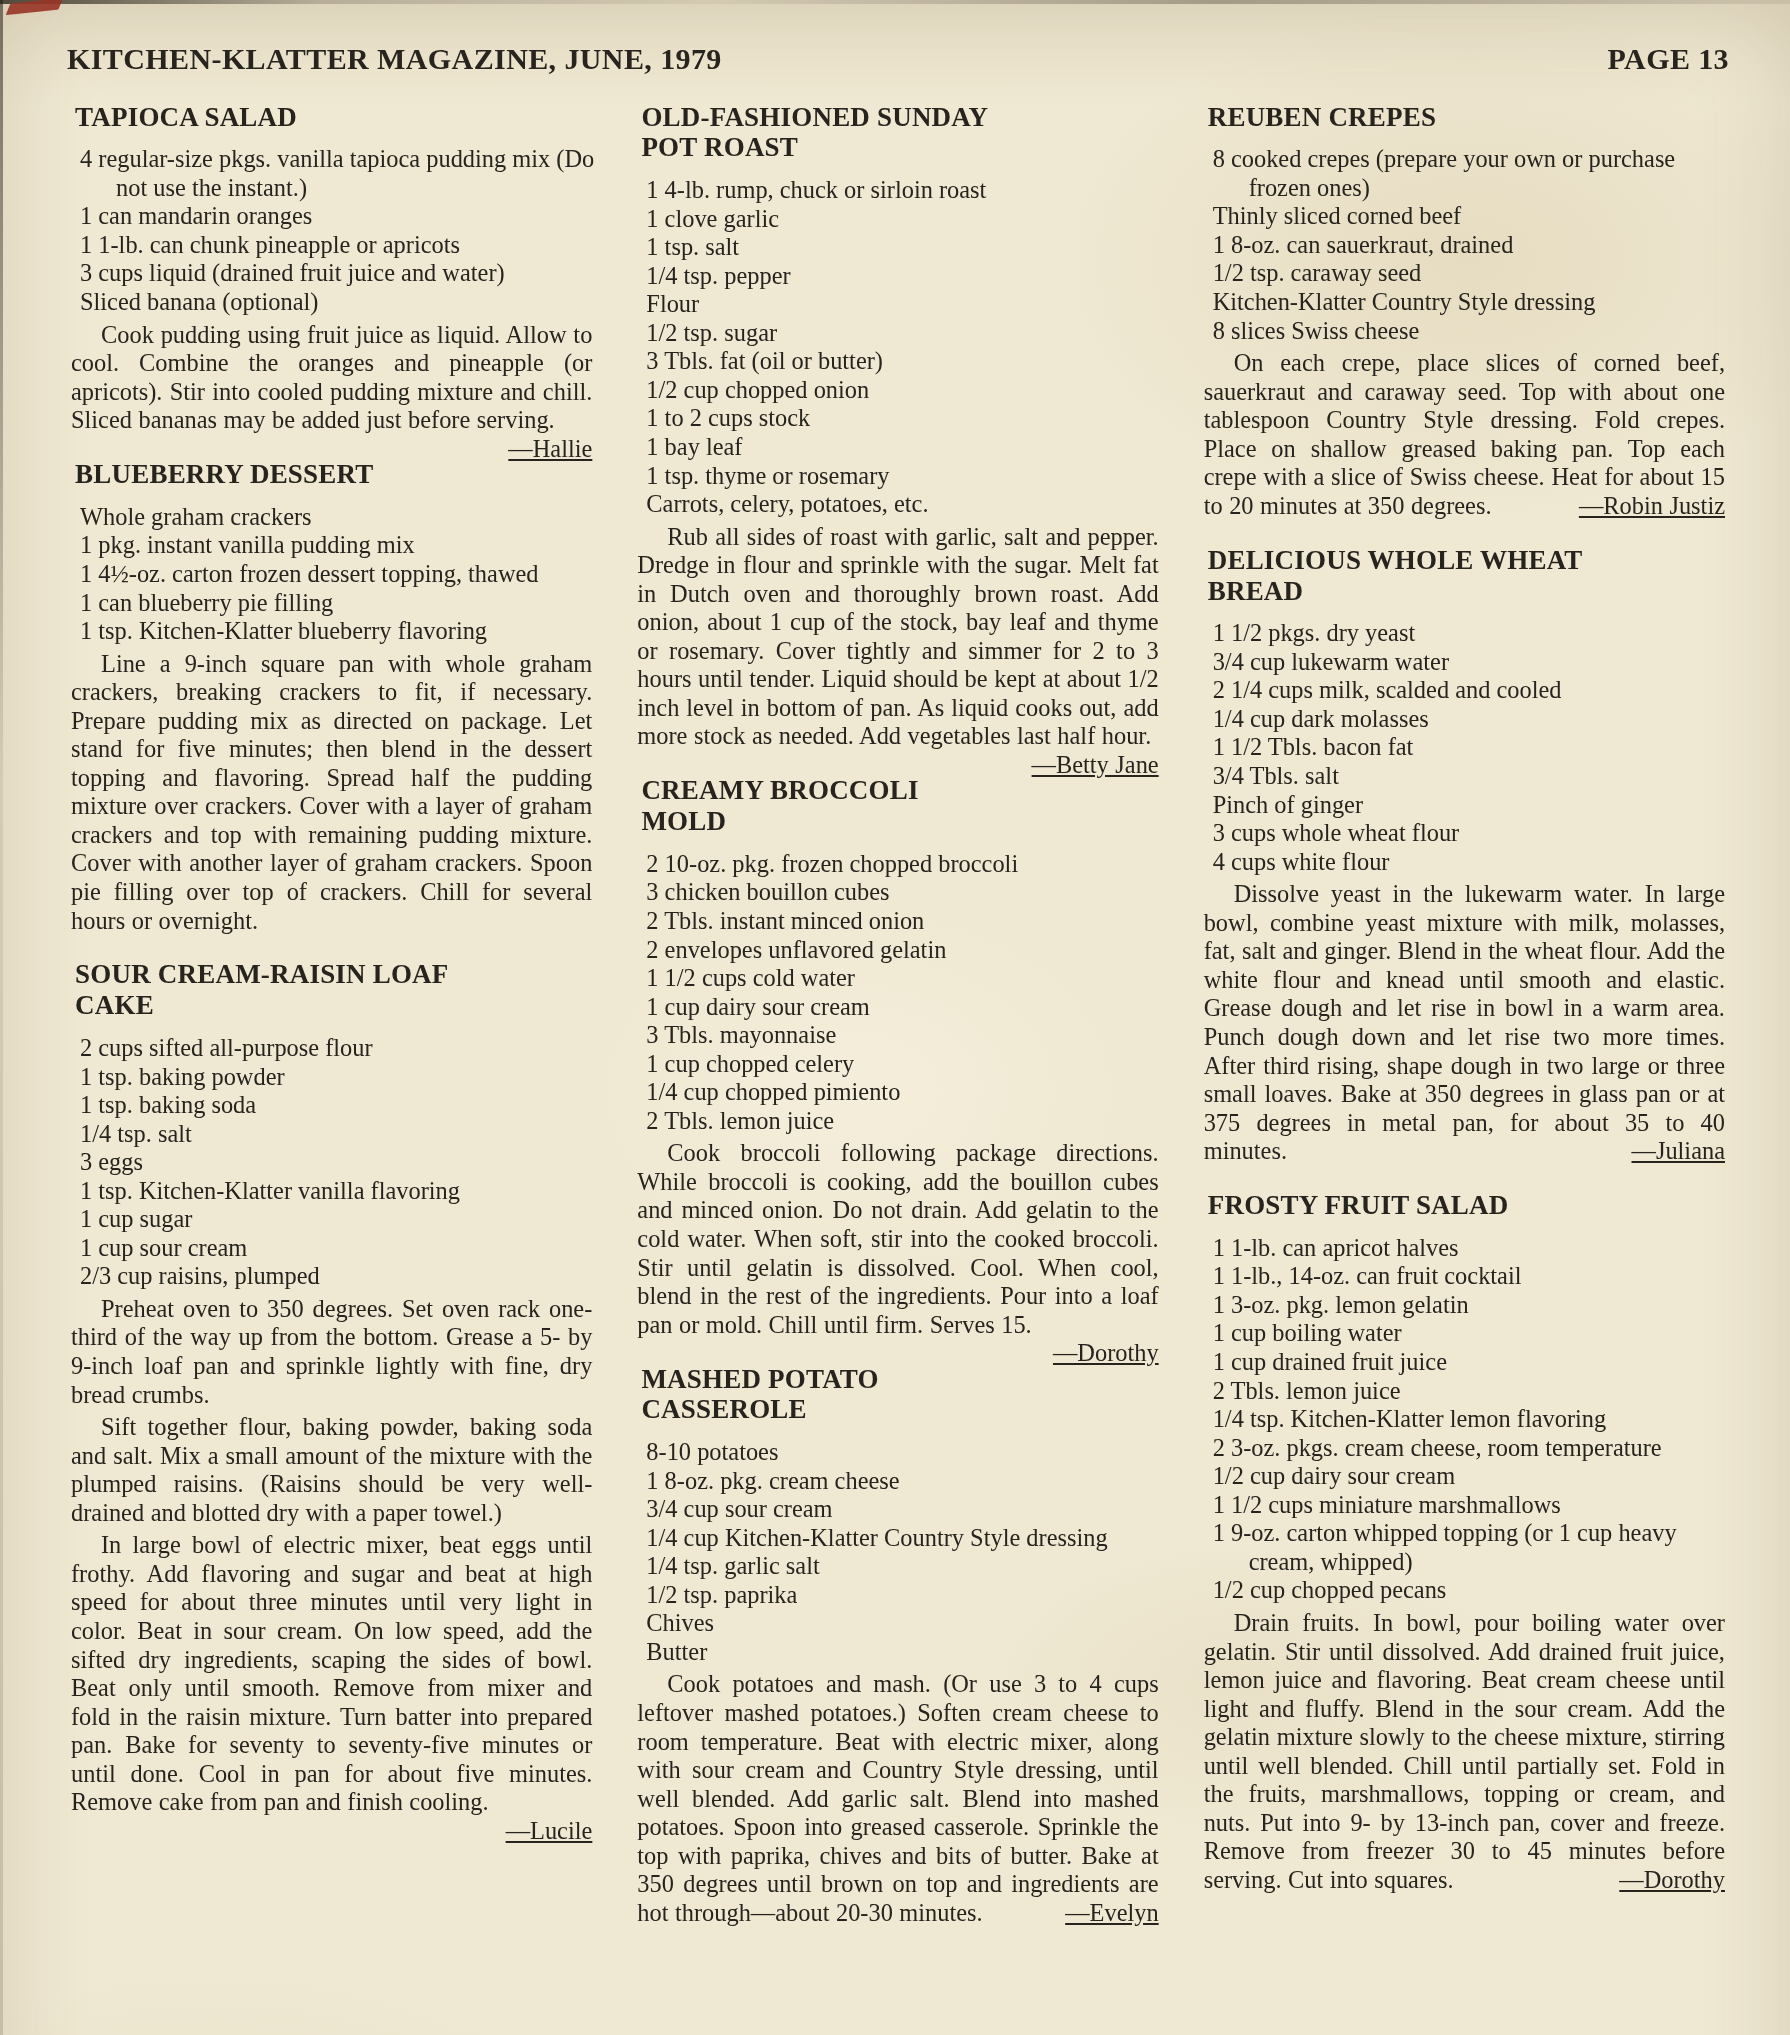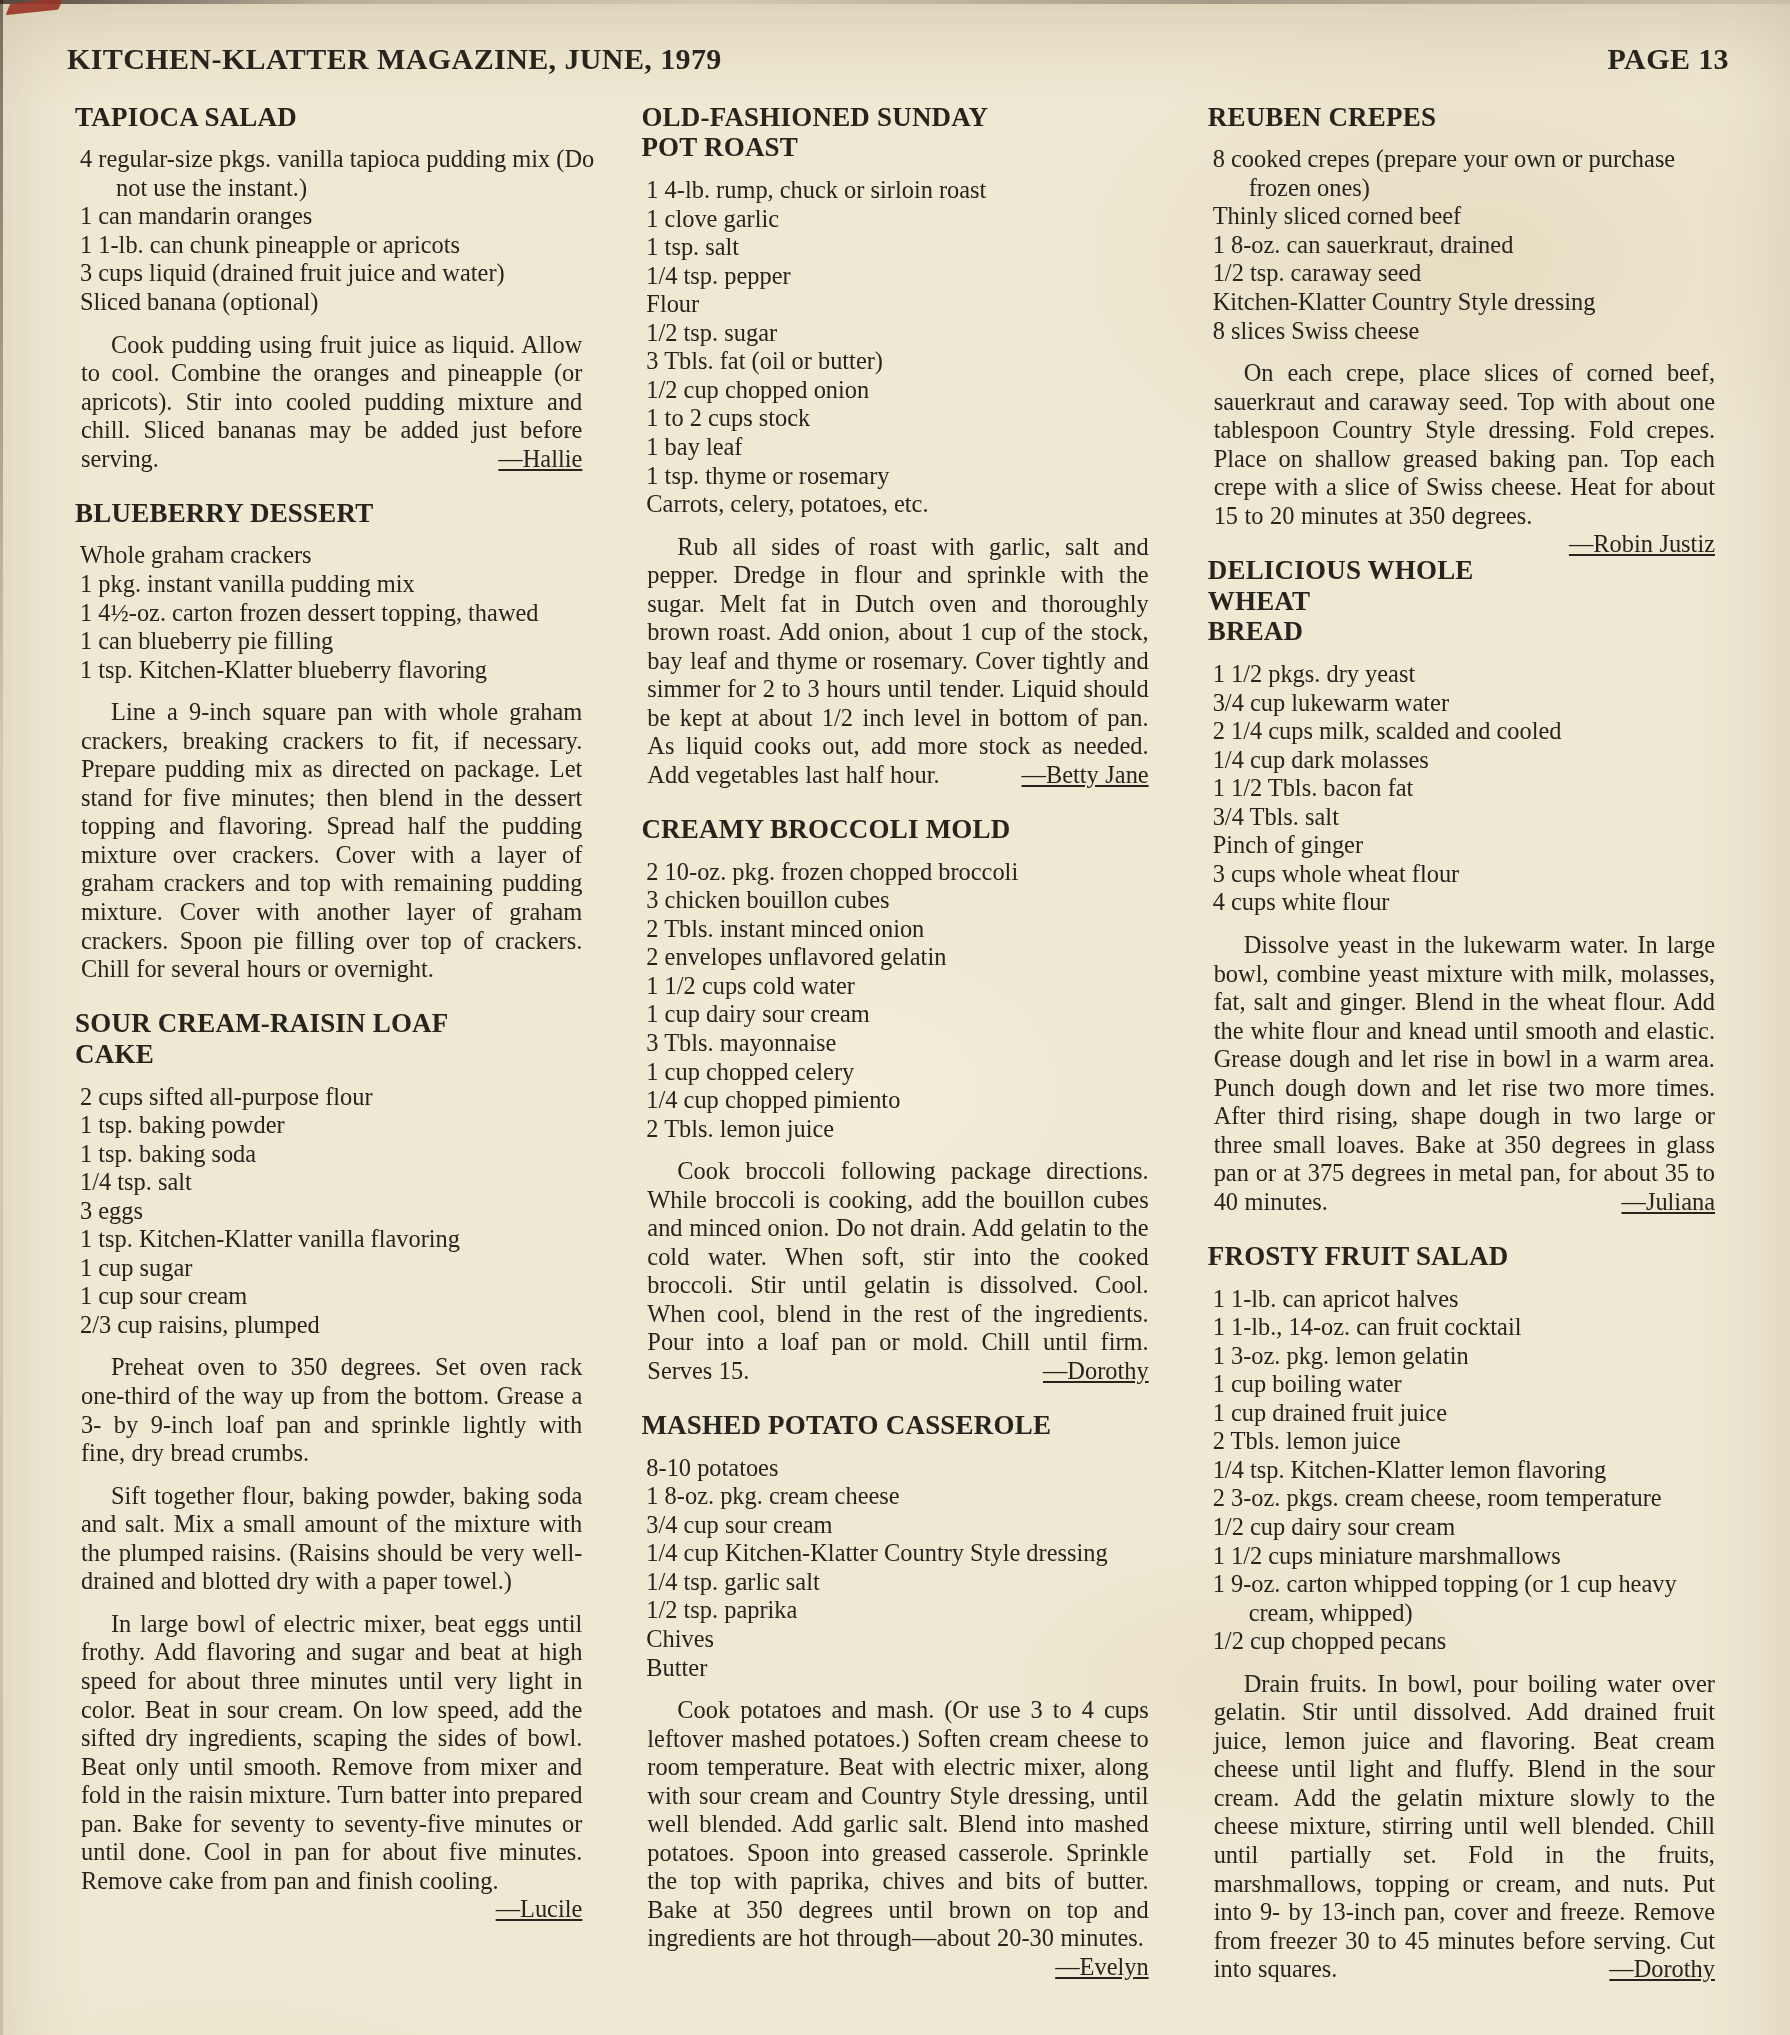--- a/index.html
+++ b/index.html
@@ -60,21 +60,21 @@
     font-size: 27px; line-height: 1.14;
     margin: 0 8.1px 13px 8.1px; letter-spacing: 0.2px;
   }
   .ingredient {
     font-size: 24.4px; line-height: 1.17;
     padding-left: 49px; text-indent: -36px;
   }
   .body-para {
     font-size: 24.4px; line-height: 1.17;
     text-align: justify; text-indent: 30px;
-    margin: 14px; word-spacing: 0.4px;
+    margin: 4px; word-spacing: 0.4px;
     -webkit-hyphens: auto; hyphens: auto;
   }
   .attribution { float: right; margin-left: 16.3px; font-style: normal; text-decoration: underline; }
 </style>
 </head>
 <body>
 
 <div class="edge-top"></div>
 <div class="edge-left"></div>
 <div class="corner-mark"></div>
@@ -108,21 +108,21 @@
           <h3 class="recipe-title">SOUR CREAM-RAISIN LOAF<br>CAKE</h3>
           <div class="ingredient">2 cups sifted all-purpose flour</div>
           <div class="ingredient">1 tsp. baking powder</div>
           <div class="ingredient">1 tsp. baking soda</div>
           <div class="ingredient">1/4 tsp. salt</div>
           <div class="ingredient">3 eggs</div>
           <div class="ingredient">1 tsp. Kitchen-Klatter vanilla flavoring</div>
           <div class="ingredient">1 cup sugar</div>
           <div class="ingredient">1 cup sour cream</div>
           <div class="ingredient">2/3 cup raisins, plumped</div>
-          <p class="body-para">Preheat oven to 350 degrees. Set oven rack one-third of the way up from the bottom. Grease a 3- by 9-inch loaf pan and sprinkle lightly with fine, dry bread crumbs.</p>
+          <p class="body-para">Preheat oven to 350 degrees. Set oven rack one-third of the way up from the bottom. Grease a 5- by 9-inch loaf pan and sprinkle lightly with fine, dry bread crumbs.</p>
           <p class="body-para">Sift together flour, baking powder, baking soda and salt. Mix a small amount of the mixture with the plumped raisins. (Raisins should be very well-drained and blotted dry with a paper towel.)</p>
           <p class="body-para">In large bowl of electric mixer, beat eggs until frothy. Add flavoring and sugar and beat at high speed for about three minutes until very light in color. Beat in sour cream. On low speed, add the sifted dry ingredients, scaping the sides of bowl. Beat only until smooth. Remove from mixer and fold in the raisin mixture. Turn batter into prepared pan. Bake for seventy to seventy-five minutes or until done. Cool in pan for about five minutes. Remove cake from pan and finish cooling.<span class="attribution">—Lucile</span></p>
         </article>
       </div>
       <div class="column">
         <article class="recipe">
           <h3 class="recipe-title">OLD-FASHIONED SUNDAY<br>POT ROAST</h3>
           <div class="ingredient">1 4-lb. rump, chuck or sirloin roast</div>
           <div class="ingredient">1 clove garlic</div>
           <div class="ingredient">1 tsp. salt</div>

